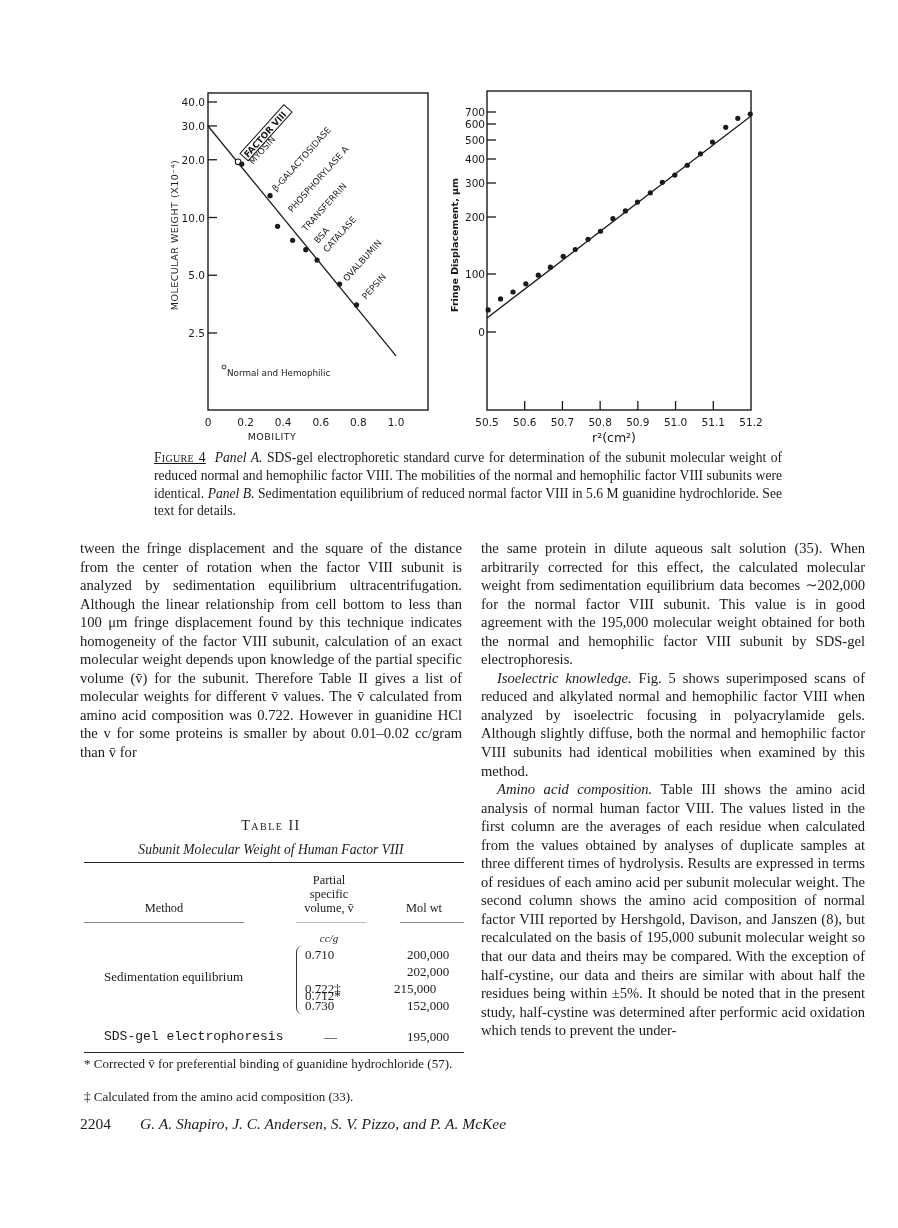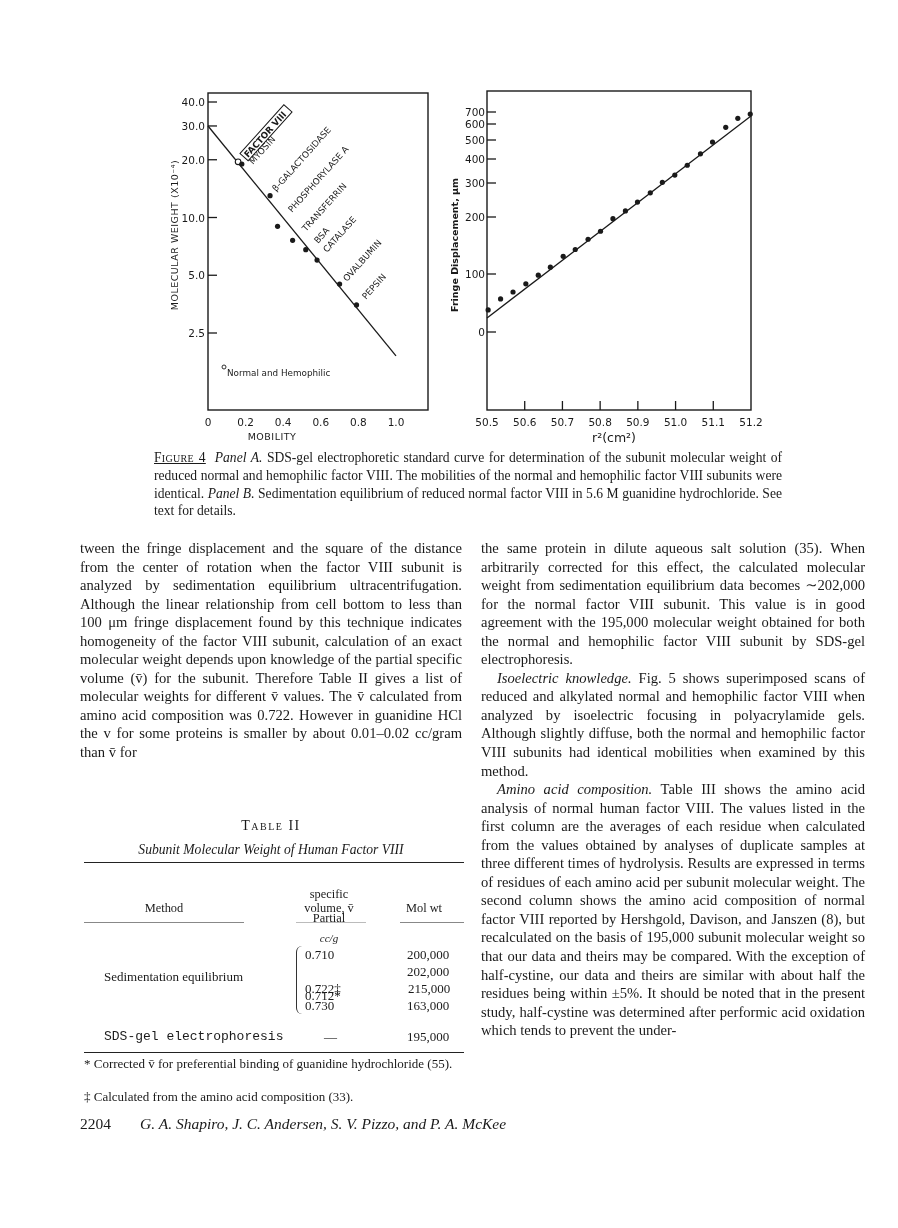--- a/index.html
+++ b/index.html
@@ -144,47 +144,47 @@
 <div class="col" id="col-left">
   <p>tween the fringe displacement and the square of the distance from the center of rotation when the factor VIII subunit is analyzed by sedimentation equilibrium ultracentrifugation. Although the linear relationship from cell bottom to less than 100 μm fringe displacement found by this technique indicates homogeneity of the factor VIII subunit, calculation of an exact molecular weight depends upon knowledge of the partial specific volume (v̄) for the subunit. Therefore Table II gives a list of molecular weights for different v̄ values. The v̄ calculated from amino acid composition was 0.722. However in guanidine HCl the v for some proteins is smaller by about 0.01–0.02 cc/gram than v̄ for</p>
 </div>
 
 <div class="tbl-title" id="table-label">Table II</div>
 <div class="tbl-title" id="table-caption">Subunit Molecular Weight of Human Factor VIII</div>
 
 <div id="table-wrap">
   <div class="rule" style="left:0; top:0; width:380px;"></div>
   <div class="th" style="left:0; top:40px; width:160px;">Method</div>
-  <div class="th" style="left:200px; top:12px; width:90px;margin-top:38px;">Partial</div>
+  <div class="th" style="left:200px; top:12px; width:90px;">Partial</div>
   <div class="th" style="left:200px; top:26px; width:90px;">specific</div>
   <div class="th" style="left:200px; top:40px; width:90px;">volume, v̄</div>
   <div class="th" style="left:300px; top:40px; width:80px;">Mol wt</div>
   <div class="rule" style="left:0; top:60px; width:160px; background:#888;"></div>
   <div class="rule" style="left:212px; top:60px; width:70px; background:#bbb;"></div>
   <div class="rule" style="left:316px; top:60px; width:64px; background:#888;"></div>
   <div class="th" style="left:200px; top:70px; width:90px; font-style:italic; font-size:11px;">cc/g</div>
 
   <div class="td" style="left:20px; top:106px;">Sedimentation equilibrium</div>
   <div class="brace" style="left:212px; top:84px; width:6px; height:68px; border-left:1px solid #333; border-radius:6px 0 0 6px;"></div>
   <div class="td" style="left:221px; top:84px;">0.710</div>
   <div class="td" style="left:323px; top:84px;">200,000</div>
   <div class="td" style="left:221px; top:101px;margin-top:24px;">0.712*</div>
   <div class="td" style="left:323px; top:101px;">202,000</div>
   <div class="td" style="left:221px; top:118px;">0.722‡</div>
-  <div class="td" style="left:324px; top:118px;text-align:center;">215,000</div>
+  <div class="td" style="left:310px; top:118px;text-align:center;">215,000</div>
   <div class="td" style="left:221px; top:135px;">0.730</div>
-  <div class="td" style="left:323px; top:135px;">163,000</div>
+  <div class="td" style="left:323px; top:135px;">152,000</div>
 
   <div class="td" style="left:20px; top:166px;font-family:Liberation Mono, monospace;">SDS-gel electrophoresis</div>
   <div class="td" style="left:240px; top:166px;">—</div>
   <div class="td" style="left:323px; top:166px;">195,000</div>
   <div class="rule" style="left:0; top:190px; width:380px;"></div>
 </div>
 
-<div class="footnote" style="top:1056px;">* Corrected v̄ for preferential binding of guanidine hydrochloride (55).</div>
+<div class="footnote" style="top:1056px;">* Corrected v̄ for preferential binding of guanidine hydrochloride (57).</div>
 <div class="footnote" style="top:1089px;">‡ Calculated from the amino acid composition (33).</div>
 
 <div class="col" id="col-right">
   <p>the same protein in dilute aqueous salt solution (35). When arbitrarily corrected for this effect, the calculated molecular weight from sedimentation equilibrium data becomes ∼202,000 for the normal factor VIII subunit. This value is in good agreement with the 195,000 molecular weight obtained for both the normal and hemophilic factor VIII subunit by SDS-gel electrophoresis.</p>
   <p class="indent"><i>Isoelectric knowledge.</i><span> Fig. 5 shows superimposed scans of reduced and alkylated normal and hemophilic factor VIII when analyzed by isoelectric focusing in polyacrylamide gels. Although slightly diffuse, both the normal and hemophilic factor VIII subunits had identical mobilities when examined by this method.</span></p>
   <p class="indent"><i>Amino acid composition.</i><span> Table III shows the amino acid analysis of normal human factor VIII. The values listed in the first column are the averages of each residue when calculated from the values obtained by analyses of duplicate samples at three different times of hydrolysis. Results are expressed in terms of residues of each amino acid per subunit molecular weight. The second column shows the amino acid composition of normal factor VIII reported by Hershgold, Davison, and Janszen (8), but recalculated on the basis of 195,000 subunit molecular weight so that our data and theirs may be compared. With the exception of half-cystine, our data and theirs are similar with about half the residues being within ±5%. It should be noted that in the present study, half-cystine was determined after performic acid oxidation which tends to prevent the under-</span></p>
 </div>
 
 <div id="footer">
   <span class="pg">2204</span><span class="authors">G. A. Shapiro, J. C. Andersen, S. V. Pizzo, and P. A. McKee</span>

